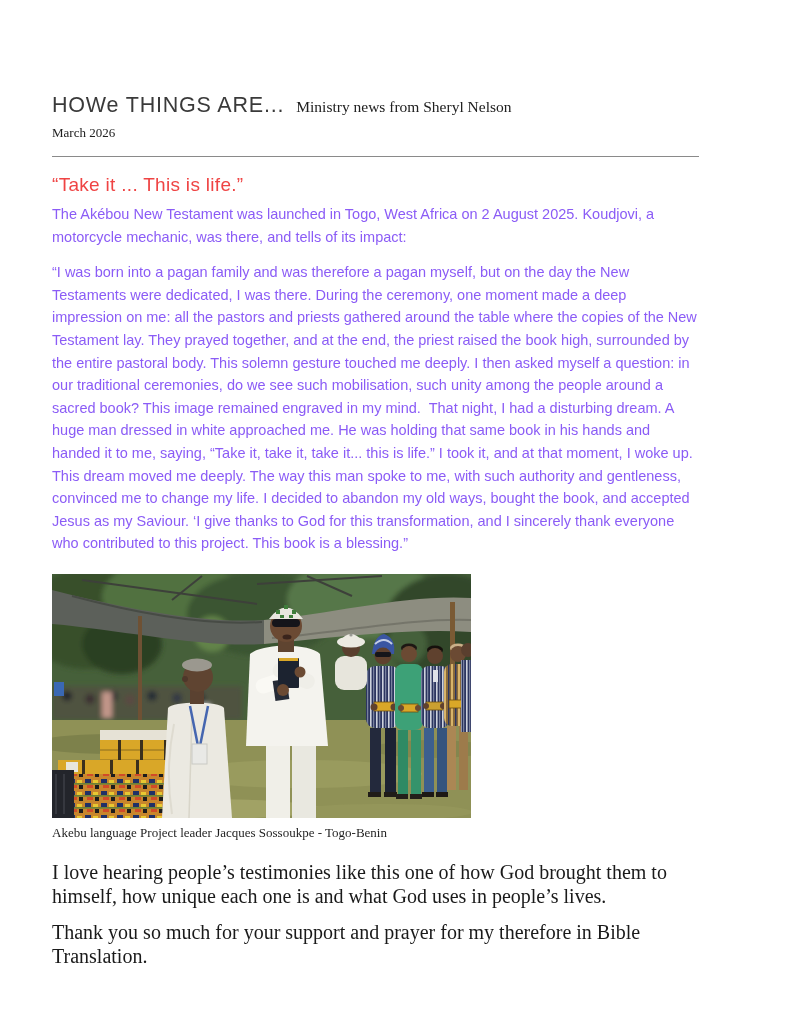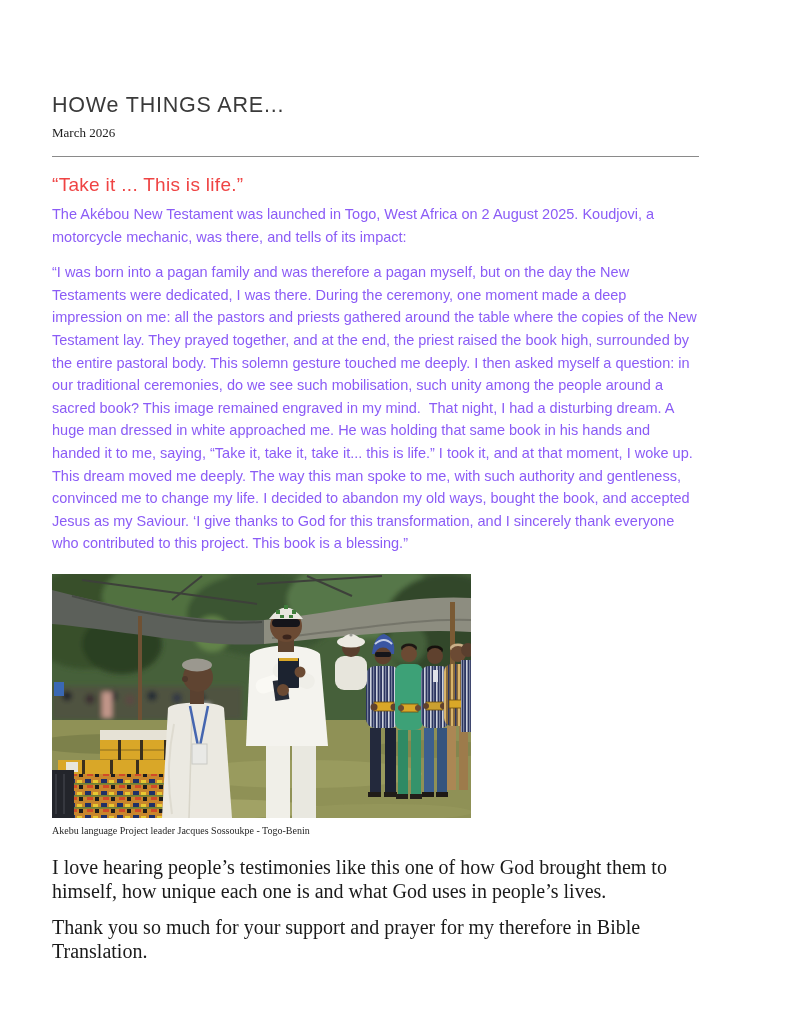--- a/index.html
+++ b/index.html
@@ -50,40 +50,41 @@
   p.body-sans {
     font-size: 14.5px;
     line-height: 22.6px;
     margin: 0 0 13px 0;
     color: #8b5cf6;
   }
   p.testimony { white-space: pre-wrap; margin: 0 0 19px 0; }
   figure.photo { margin: 0; width: 419px; height: 244px; line-height: 0; }
   .photo-caption {
     font-family: "Liberation Serif", serif;
-    font-size: 10px;
+    font-size: 13px;
     color: #1f1f1f;
     margin: 7px 0 19px 0;
   }
   p.serif {
     font-family: "Liberation Serif", serif;
     font-size: 20px;
     line-height: 24.5px;
     margin: 0 0 11px 0;
     color: #1a1a1a;
   }
 </style>
 </head>
 <body>
 
 <div class="page">
 
   <header>
     <div class="masthead-line">
       <span class="newsletter-title">HOWe THINGS ARE...</span>
+      <span class="newsletter-subtitle">Ministry news from Sheryl Nelson</span>
     </div>
     <div class="issue-date">March 2026</div>
   </header>
 
   <hr class="masthead-divider">
 
   <h2 class="article-heading">“Take it ... This is life.”</h2>
 
   <p class="body-sans">The Akébou New Testament was launched in Togo, West Africa on 2 August 2025. Koudjovi, a motorcycle mechanic, was there, and tells of its impact:</p>
 

